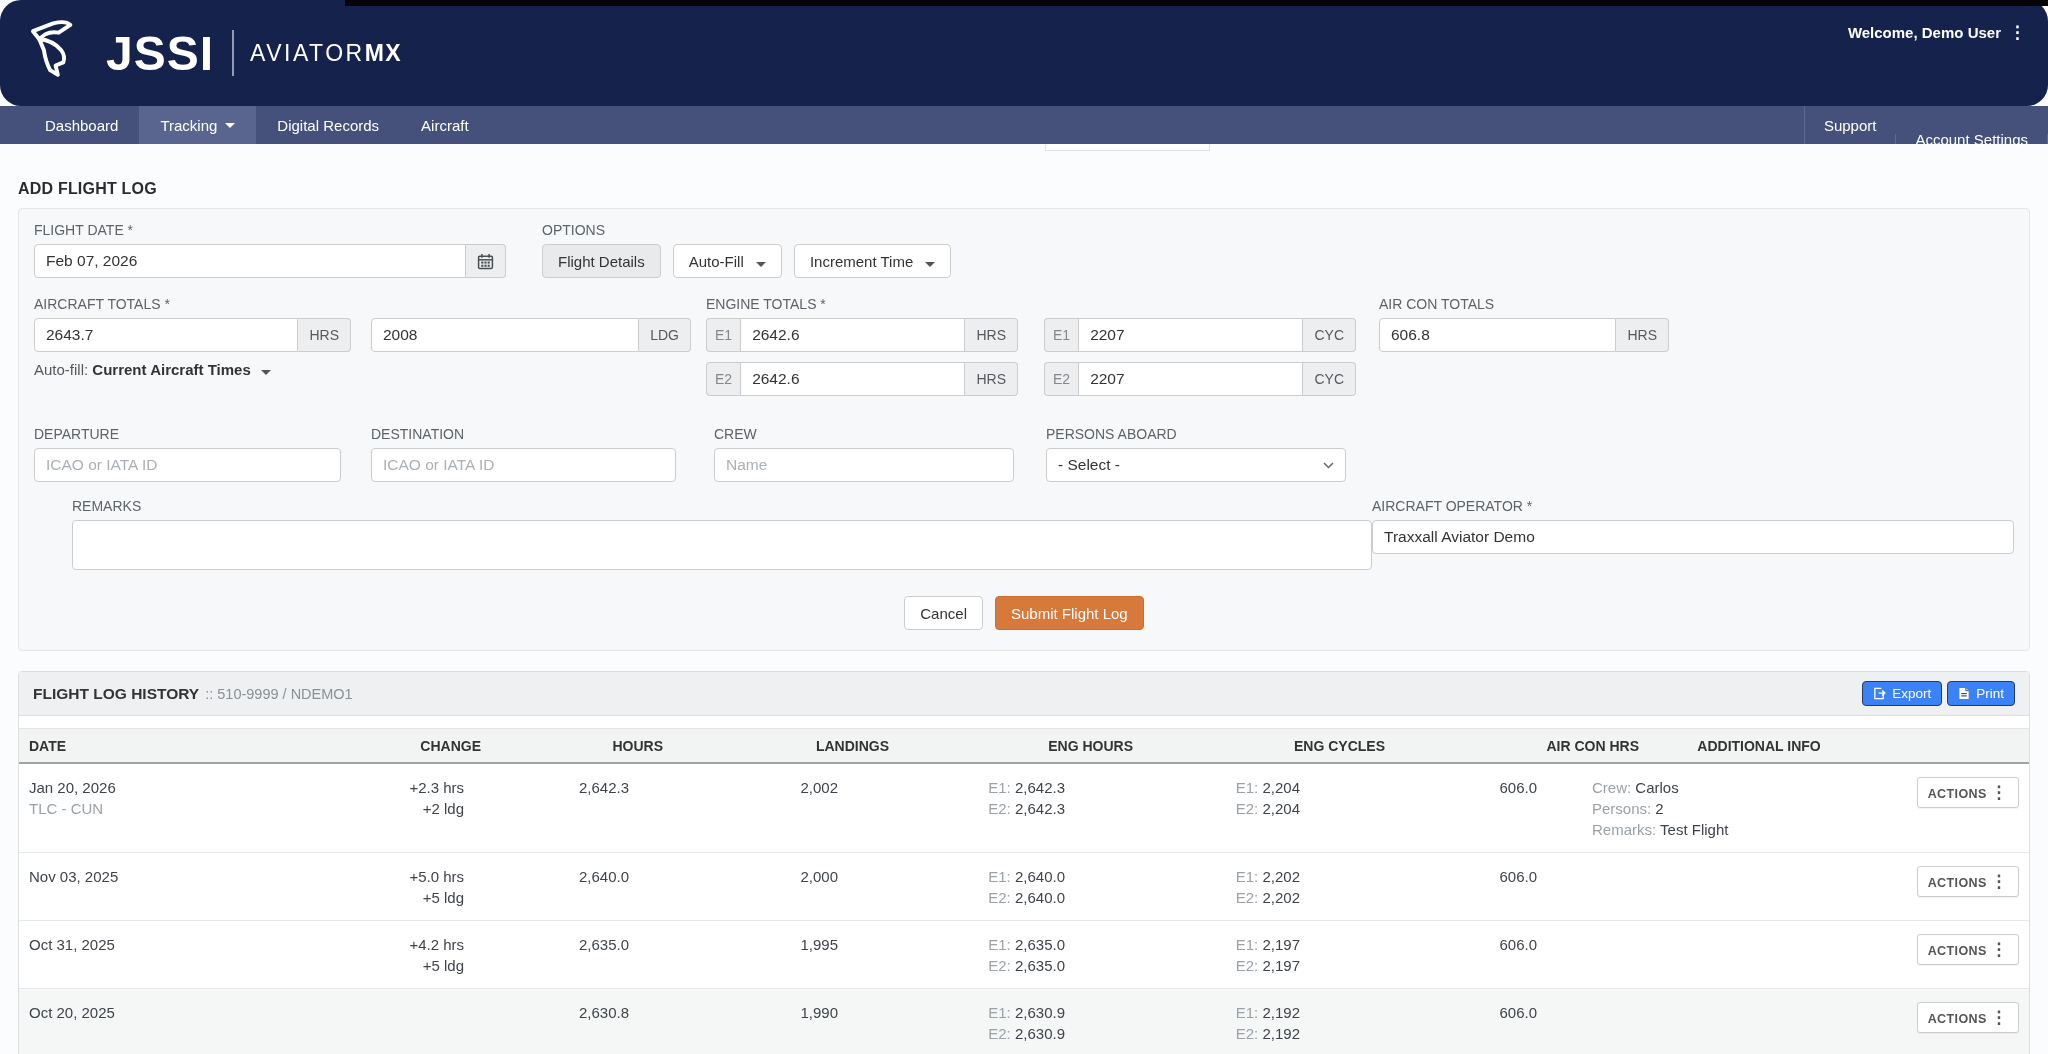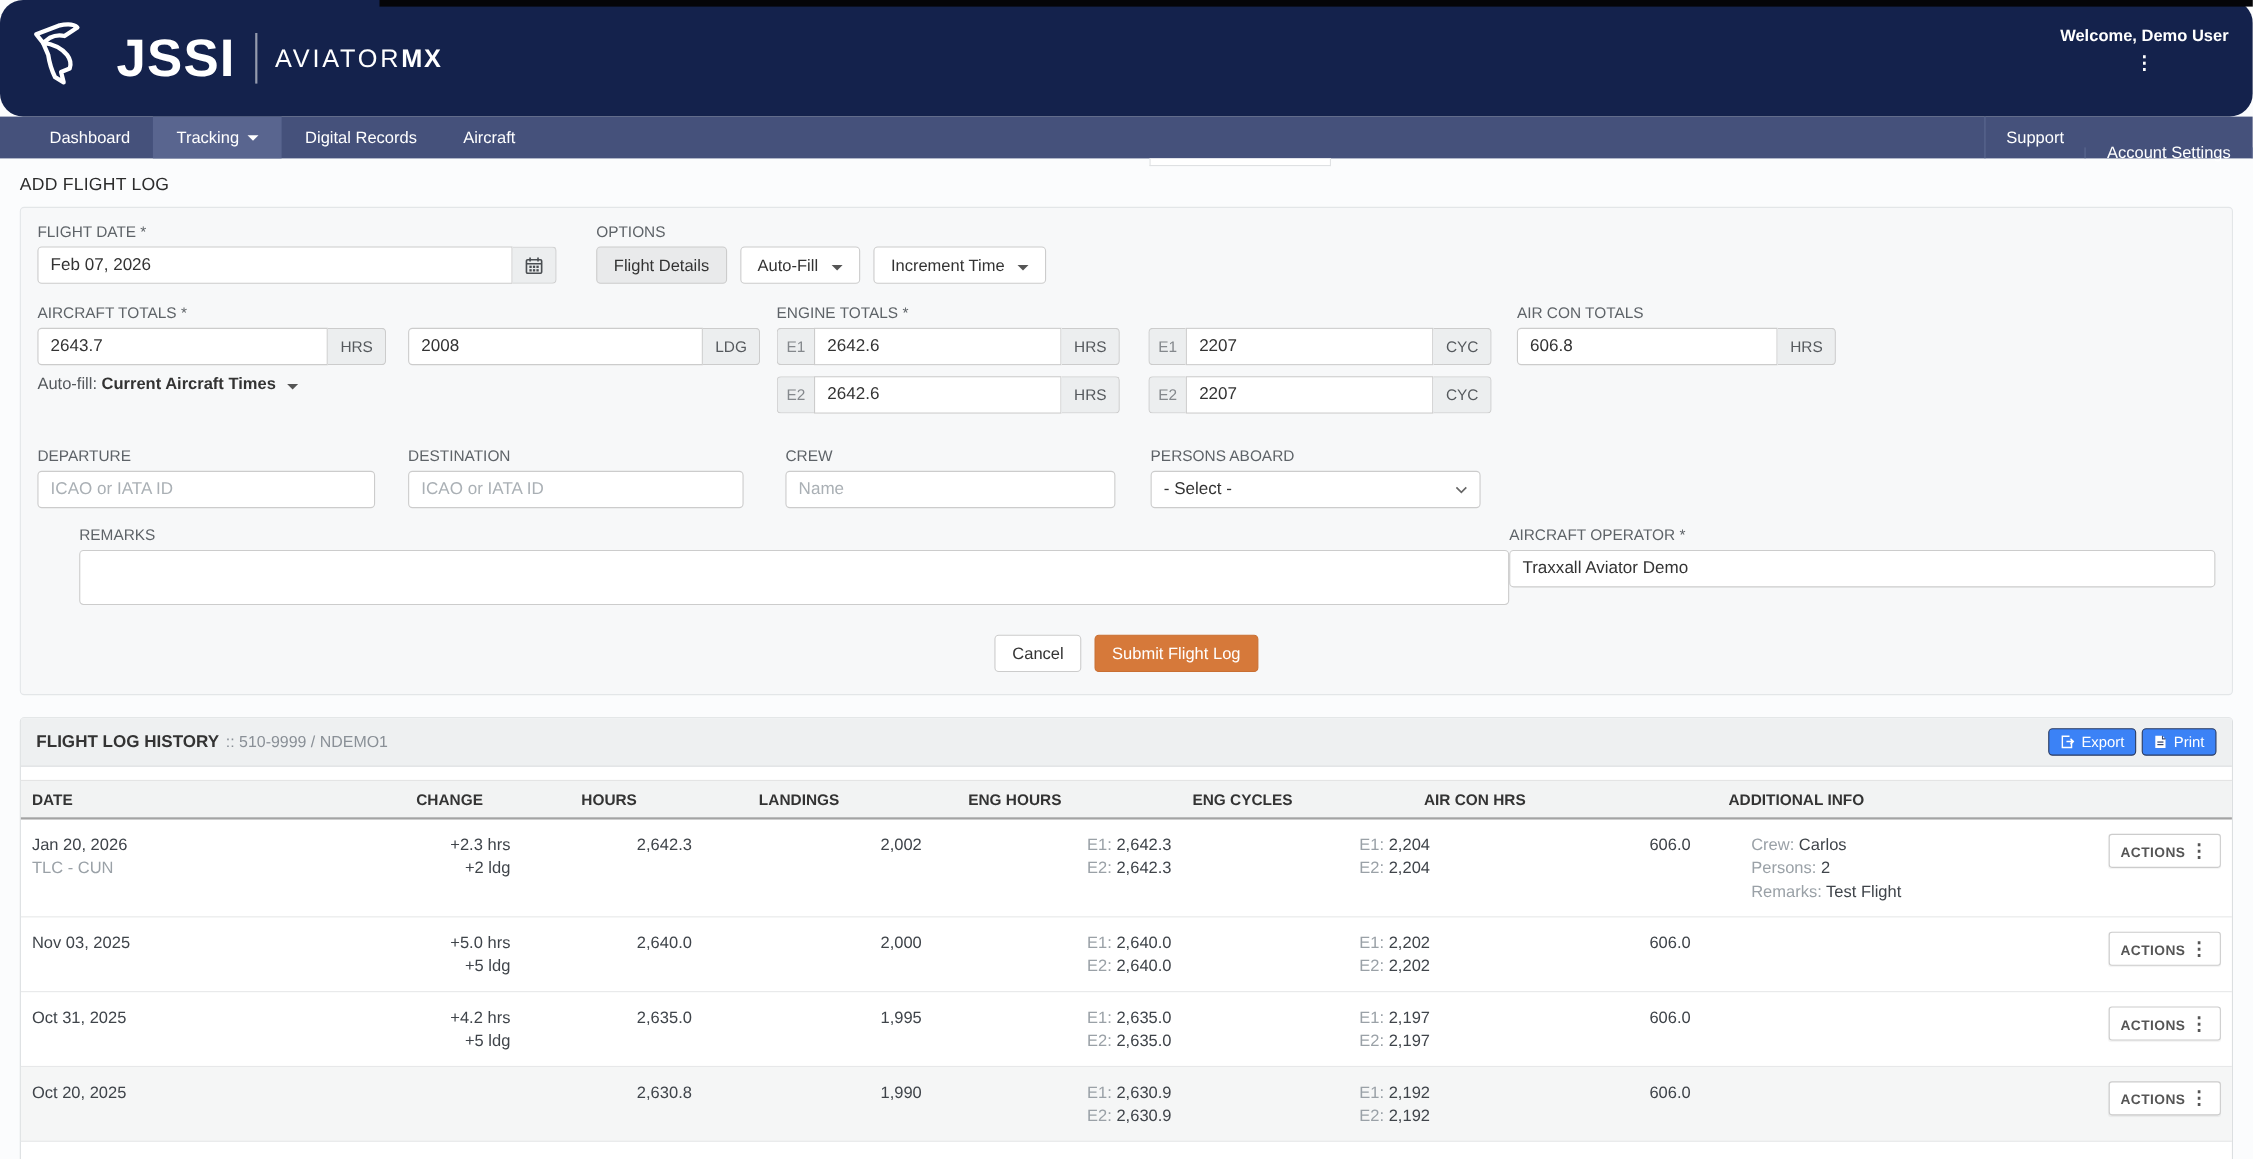--- a/index.html
+++ b/index.html
@@ -9,40 +9,40 @@
   
   .top-black { position:absolute; left:345px; top:0; right:0; height:6px; background:#050508; z-index:5; }
   .header { height:106px; background:#14224c; position:relative; display:flex; align-items:center;border-radius:21px; }
   .logo-wrap { display:flex; align-items:center; margin-left:22px; }
   .logo-bird { width:78px; height:84px; }
   .logo-jssi { color:#fff; font-size:48px; font-weight:700; letter-spacing:1px; margin-left:6px; }
   .logo-div  { width:2px; height:46px; background:rgba(255,255,255,.55); margin:0 16px 0 18px; }
   .logo-prod { color:#fff; font-size:23px; letter-spacing:2.5px; font-weight:400; }
   .logo-prod b { font-weight:700; letter-spacing:1.5px; }
   .welcome { position:absolute; right:22px; top:24px; color:#fff; font-size:15px; font-weight:600;
-             display:flex; align-items:center; gap:8px;flex-direction:column; }
+             display:flex; align-items:center; gap:8px; }
   .vdots { font-size:17px; font-weight:700; line-height:1; }
 
   
   .navbar { height:38px; background:#45517b; display:flex; align-items:stretch; font-size:15px; color:#fff; }
   .nav-left { display:flex; margin-left:24px; }
   .nav-item { display:flex; align-items:center; padding:0 21px; cursor:pointer; }
   .nav-item.active { background:#59658f; }
   .caret { width:0; height:0; border-left:5px solid transparent; border-right:5px solid transparent;
            border-top:5px solid #fff; display:inline-block; margin-left:8px; }
   .nav-right { margin-left:auto; display:flex; }
   .nav-right .nav-item { border-left:1px solid #5c6990; padding:0 19px; }
   .nav-right .nav-item:last-child { border-right:1px solid #5c6990;margin-top:28px; }
 
   .scroll-edge { position:absolute; left:1045px; top:144px; width:165px; height:7px;
                  background:#fff; border:1px solid #dfe1e3; border-top:none; }
 
   
   .page { padding:0 18px; }
-  .page-title { margin-top:16px; font-size:16px; font-weight:400; color:#2c2c2c; letter-spacing:.2px; }
+  .page-title { margin-top:36px; font-size:16px; font-weight:700; color:#2c2c2c; letter-spacing:.2px; }
   .panel { margin-top:10px; background:#f7f8f9; border:1px solid #e3e6e8; border-radius:4px;
            padding:13px 15px 14px 15px; }
   .lbl-sm { font-size:14px; color:#5e6368; margin-bottom:6px; display:block; }
   .frow { display:flex; }
   input[type=text], .fake-select, textarea {
       height:34px; border:1px solid #ccc; border-radius:4px; background:#fff;
       font-family:"Liberation Sans", sans-serif; font-size:15.5px; color:#333; padding:16px 11px; outline:none; }
   input::placeholder, textarea::placeholder { color:#aab0b5; }
   .igroup { display:flex; }
   .igroup input { border-radius:4px 0 0 4px; flex:1; min-width:0; }
@@ -73,21 +73,21 @@
   .hist-title { font-size:15.5px; font-weight:700; color:#333; }
   .hist-sub { font-size:14.5px; color:#8a9097; margin-left:6px; font-weight:400; }
   .hist-btns { margin-left:auto; display:flex; gap:5px; }
   .btn-navy { background:#3b82f6; color:#fff; border:1px solid #2a3a60; border-radius:4px;
               font-size:13.5px; padding:4px 10px; cursor:pointer; display:flex; align-items:center; gap:6px;
               font-family:"Liberation Sans",sans-serif; }
   .hist-body { padding-top:12px; }
   .t-head, .t-row { display:grid;
       grid-template-columns:292px 128px 140px 184px 202px 210px 212px 1fr 150px; }
   .t-head { background:#f2f3f3; border-top:1px solid #e4e4e4; border-bottom:2px solid #a3a3a3;
-            font-size:14px; font-weight:700; color:#333; }
+            font-size:14px; font-weight:700; color:#333;gap:42px; }
   .t-head > div { padding:9px 0 8px 0; }
   .th-date { padding-left:10px !important; }
   .th-num { text-align:right; }
   .th-center { text-align:center; }
   .t-row { border-bottom:1px solid #e7e8e9; font-size:15px; color:#3f444a;gap:25px; }
   .t-row.striped { background:#f5f6f6; }
   .t-row > div { padding:13px 0 12px 0; line-height:21px; }
   .c-date { padding-left:10px !important; }
   .date-sub { color:#9aa1a7; }
   .c-num { text-align:right; }

